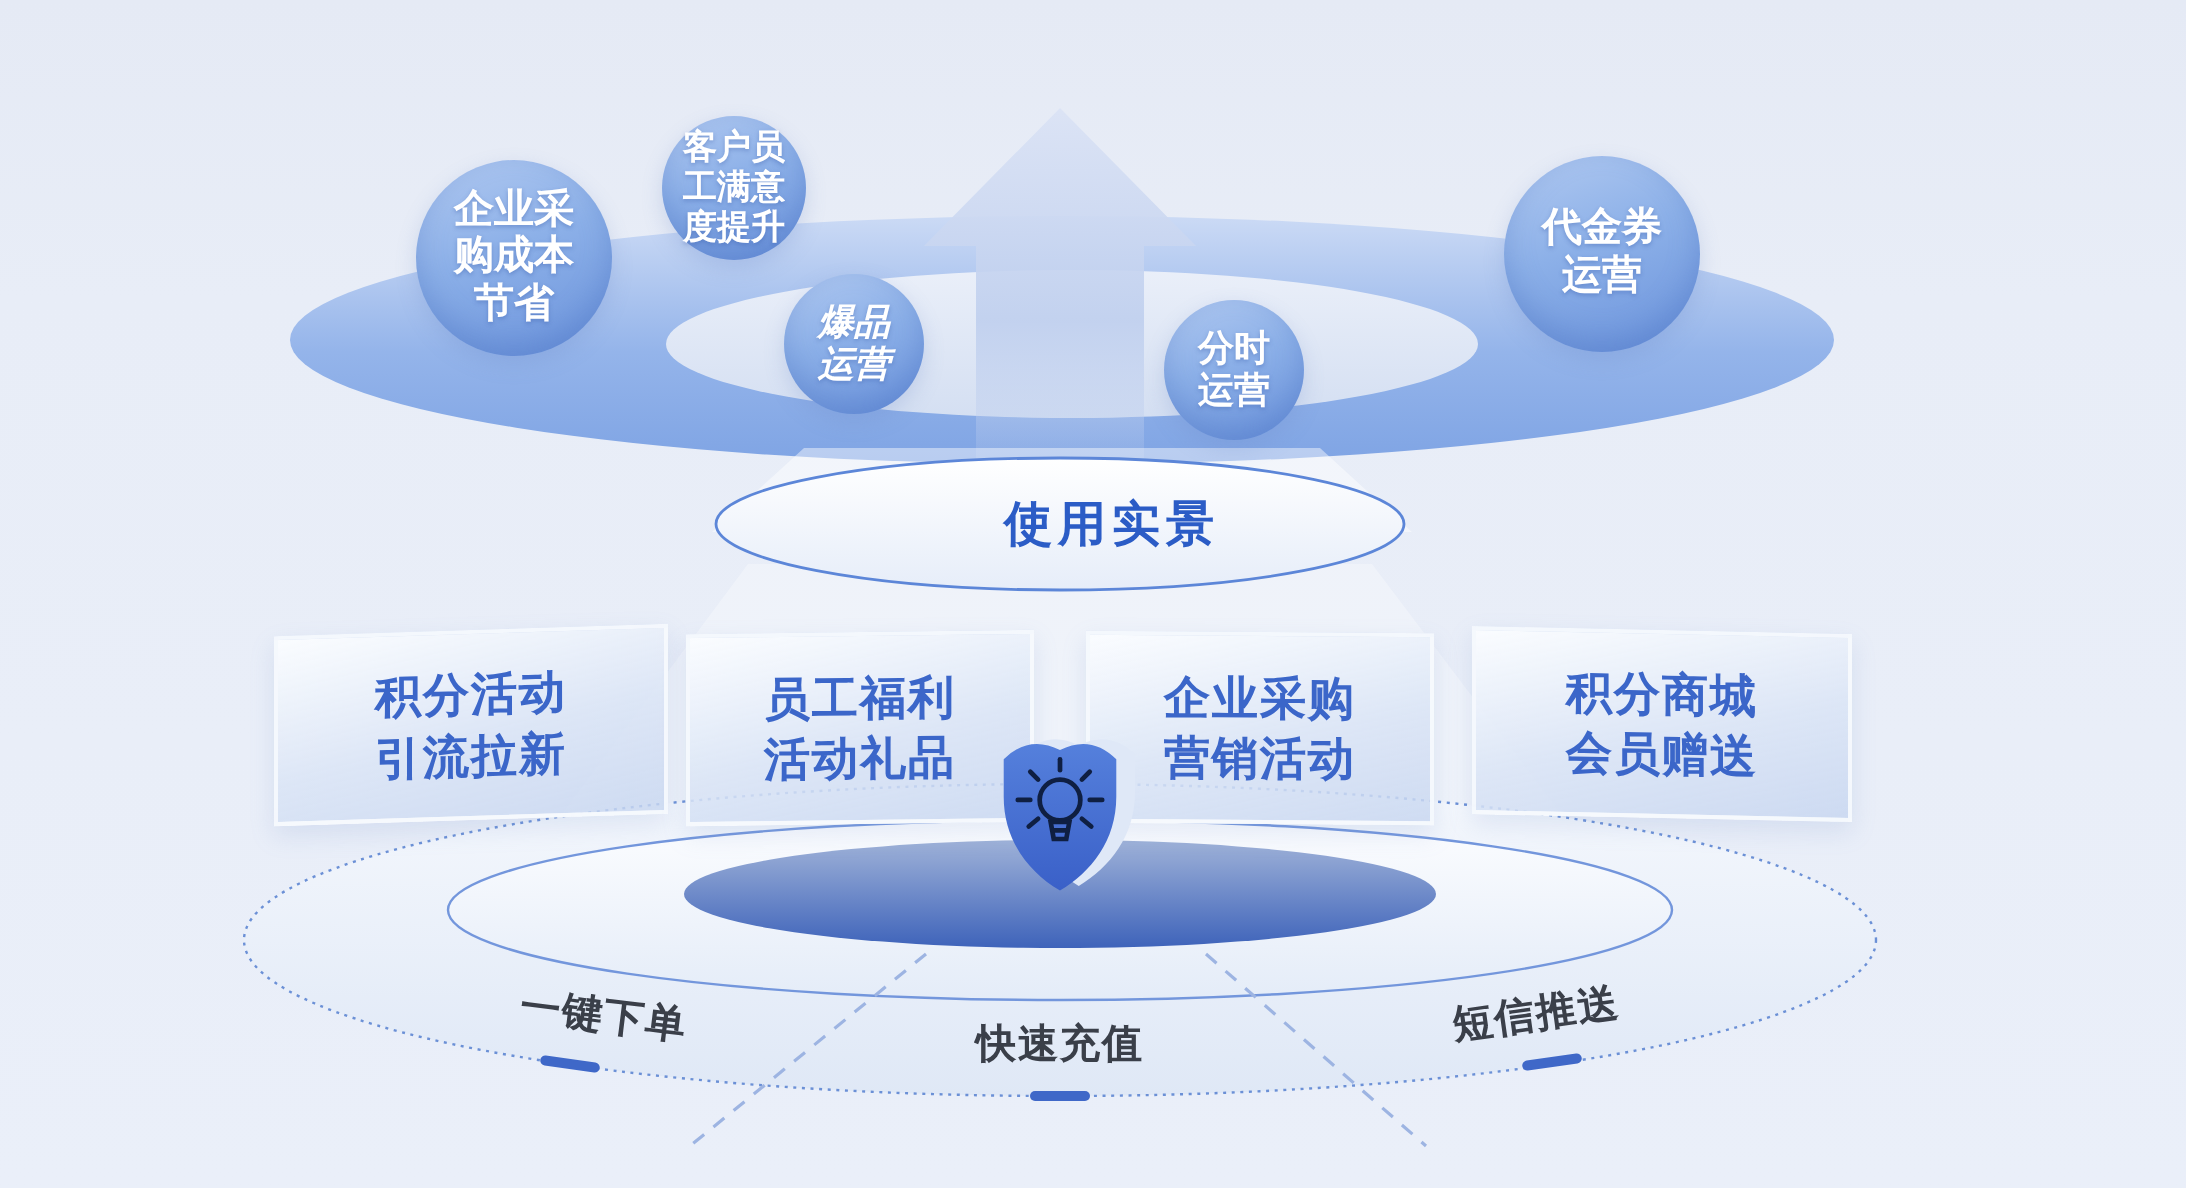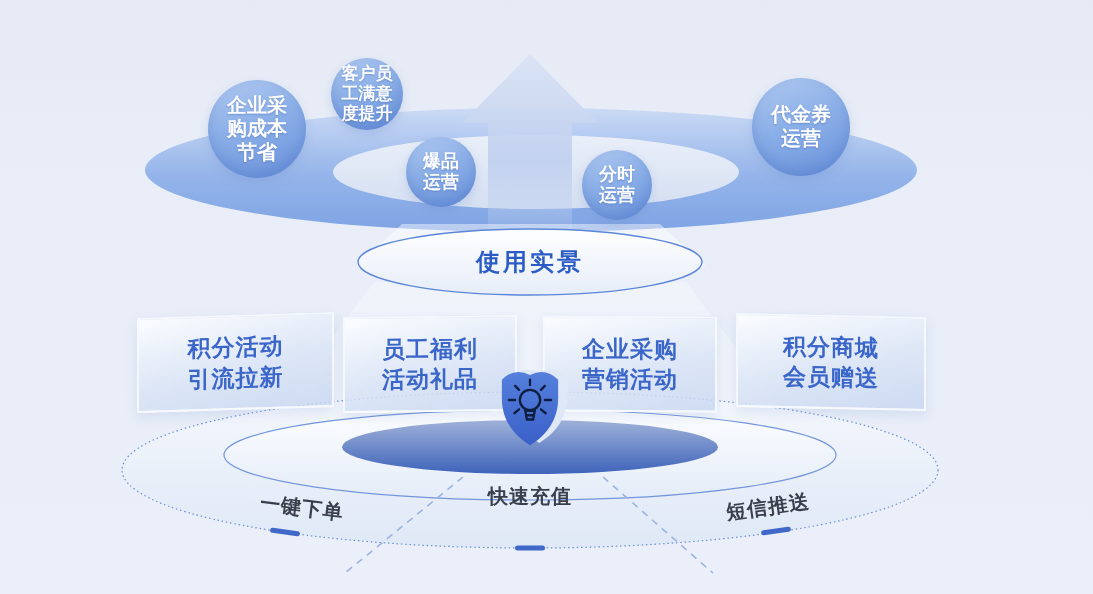--- a/index.html
+++ b/index.html
@@ -23,21 +23,21 @@
   .panel{
     position:absolute;z-index:2;
     display:flex;align-items:center;justify-content:center;text-align:center;
     color:#3b66c9;font-weight:bold;font-size:23px;letter-spacing:1px;
     white-space:pre-line;line-height:1.32;
     background:linear-gradient(168deg,rgba(251,253,255,.95) 0%,rgba(219,229,246,.88) 55%,rgba(199,214,240,.82) 100%);
     border:2px solid rgba(246,249,253,.95);
     box-shadow:0 5px 12px rgba(120,150,205,.18);
   }
   #center-label{
-    position:absolute;z-index:2;left:530px;top:262px;transform:translate(-50%,-50%);
+    position:absolute;z-index:2;left:556px;top:262px;transform:translate(-50%,-50%);
     color:#2b5cc6;font-weight:bold;font-size:24px;letter-spacing:3px;white-space:nowrap;
   }
   .plat-label{
     position:absolute;z-index:2;color:#3a3f49;font-weight:bold;font-size:20px;
     letter-spacing:1px;white-space:nowrap;transform:translate(-50%,-50%);
   }
   .plat-dash{
     position:absolute;z-index:2;width:30px;height:5px;border-radius:2.5px;
     background:#3f68c8;transform:translate(-50%,-50%);
   }
@@ -100,21 +100,21 @@
     <line x1="463" y1="477" x2="345" y2="573" stroke="#9db4e2" stroke-width="1.6" stroke-dasharray="7 6"></line>
     <line x1="603" y1="477" x2="713" y2="573" stroke="#9db4e2" stroke-width="1.6" stroke-dasharray="7 6"></line>
   </svg>
 
   <div class="bubble b-large" style="left:208px;top:80px;">企业采
 购成本
 节省</div>
   <div class="bubble b-med" style="left:331px;top:58px;">客户员
 工满意
 度提升</div>
-  <div class="bubble b-small" style="left:406px;top:137px;">爆品
+  <div class="bubble b-small" style="left:392px;top:137px;font-style:italic;">爆品
 运营</div>
   <div class="bubble b-small" style="left:582px;top:150px;">分时
 运营</div>
   <div class="bubble b-large" style="left:752px;top:78px;">代金券
 运营</div>
 
   <div id="center-label">使用实景</div>
 
   <div class="panel" style="left:137px;top:315px;width:193px;height:91px;transform:skewY(-1.8deg);">积分活动
 引流拉新</div>
@@ -144,20 +144,20 @@
         <line x1="64" y1="33" x2="69" y2="28"></line>
         <line x1="31" y1="46" x2="23" y2="46"></line>
         <line x1="69" y1="46" x2="77" y2="46"></line>
         <line x1="36" y1="58" x2="30" y2="63"></line>
         <line x1="64" y1="58" x2="70" y2="63"></line>
       </g>
     </svg>
   </div>
 
   <div class="plat-label" style="left:302px;top:508px;transform:translate(-50%,-50%) rotate(7deg);">一键下单</div>
-  <div class="plat-label" style="left:530px;top:496px;">快速充值</div>
+  <div class="plat-label" style="left:530px;top:522px;">快速充值</div>
   <div class="plat-label" style="left:768px;top:507px;transform:translate(-50%,-50%) rotate(-8deg);">短信推送</div>
 
   <div class="plat-dash" style="left:285px;top:532px;transform:translate(-50%,-50%) rotate(8deg);"></div>
   <div class="plat-dash" style="left:530px;top:548px;"></div>
   <div class="plat-dash" style="left:776px;top:531px;transform:translate(-50%,-50%) rotate(-8deg);"></div>
 
 </div>
 
 </body></html>

